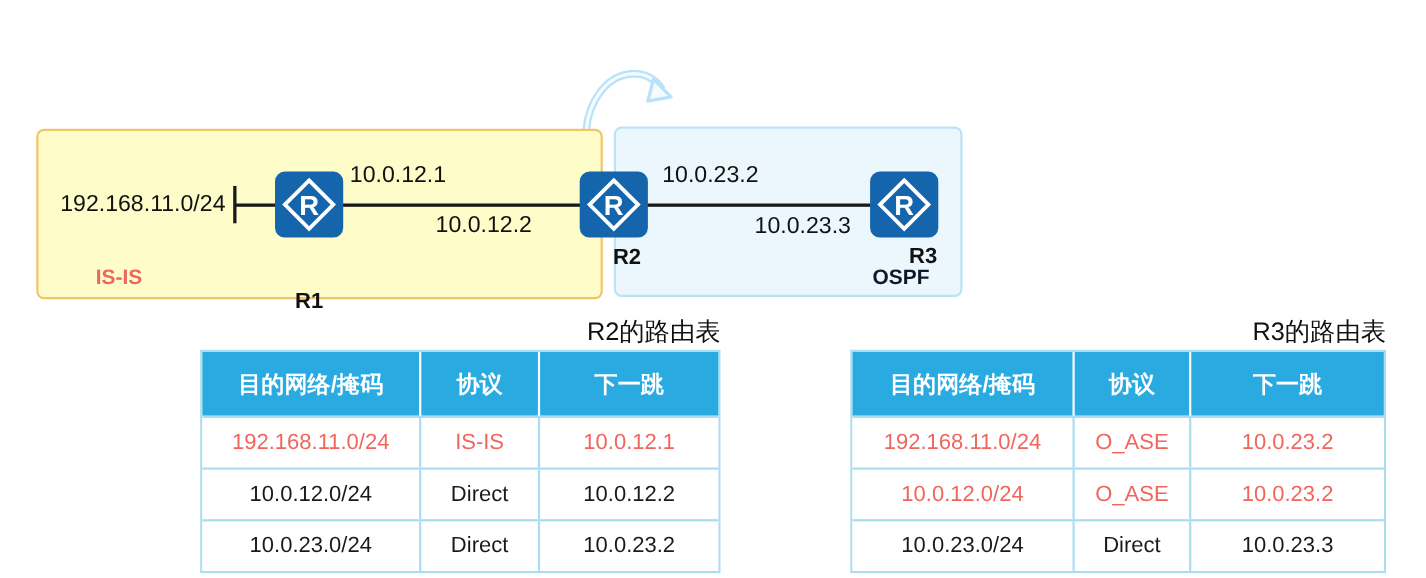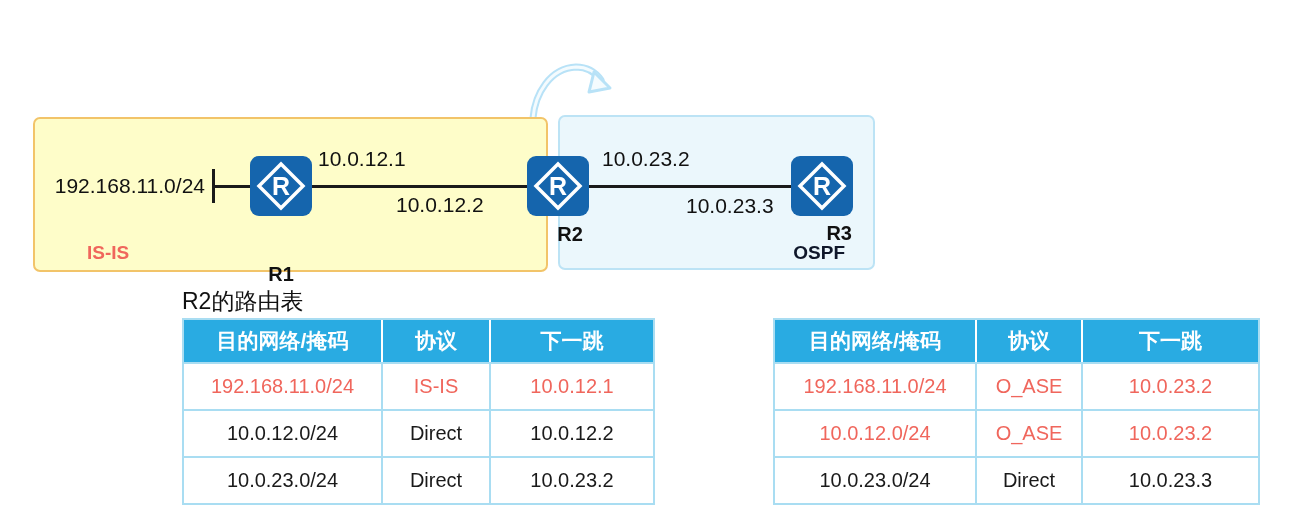--- a/index.html
+++ b/index.html
@@ -48,32 +48,32 @@
   .name-r3 { left:792px; top:222px;text-align:right; }
 
   .ip-label { position:absolute; font-size:21px; color:#111; white-space:nowrap; }
   .ip-stub  { left:30px;  top:174px; width:175px; text-align:right; }
   .ip-12-1  { left:318px; top:147px; }
   .ip-12-2  { left:396px; top:193px; }
   .ip-23-2  { left:602px; top:147px; }
   .ip-23-3  { left:686px; top:194px; }
 
   
-  .tbl-title { position:absolute; top:286px; text-align:left;
+  .tbl-title { position:absolute; top:286px; text-align:right;
                font-size:23px; color:#111; }
   .tbl-title-r2 { left:182px; width:473px; }
   .tbl-title-r3 { left:773px; width:487px; }
 
   .rt { position:absolute; top:318px; border:2px solid #A9DDF2; background:#fff; }
   .rt-r2 { left:182px; width:473px; }
   .rt-r3 { left:773px; width:487px; }
 
   .rt .hrow { display:flex; background:#29ABE2; }
   .rt .hcell { display:flex; align-items:center; justify-content:center;
-               height:42px; color:#fff; font-size:21px; font-weight:bold;
+               height:58px; color:#fff; font-size:21px; font-weight:bold;
                border-right:2px solid #fff; }
   .rt .hcell:last-child { border-right:none;text-align:center; }
 
   .rt .drow { display:flex; border-top:2px solid #A9DDF2; background:#fff; }
   .rt .dcell { display:flex; align-items:center; justify-content:center;
                height:45px; font-size:20px; color:#1a1a1a;
                border-right:2px solid #A9DDF2; }
   .rt .dcell:last-child { border-right:none; }
   .rt .drow.red .dcell { color:#F0665C; }
 
@@ -147,20 +147,21 @@
       <div class="dcell c2">Direct</div>
       <div class="dcell c3">10.0.12.2</div>
     </div>
     <div class="drow">
       <div class="dcell c1">10.0.23.0/24</div>
       <div class="dcell c2">Direct</div>
       <div class="dcell c3">10.0.23.2</div>
     </div>
   </div>
 
+  <div class="tbl-title tbl-title-r3">R3的路由表</div>
   <div class="rt rt-r3">
     <div class="hrow">
       <div class="hcell c1">目的网络/掩码</div>
       <div class="hcell c2">协议</div>
       <div class="hcell c3">下一跳</div>
     </div>
     <div class="drow red">
       <div class="dcell c1">192.168.11.0/24</div>
       <div class="dcell c2">O_ASE</div>
       <div class="dcell c3">10.0.23.2</div>

